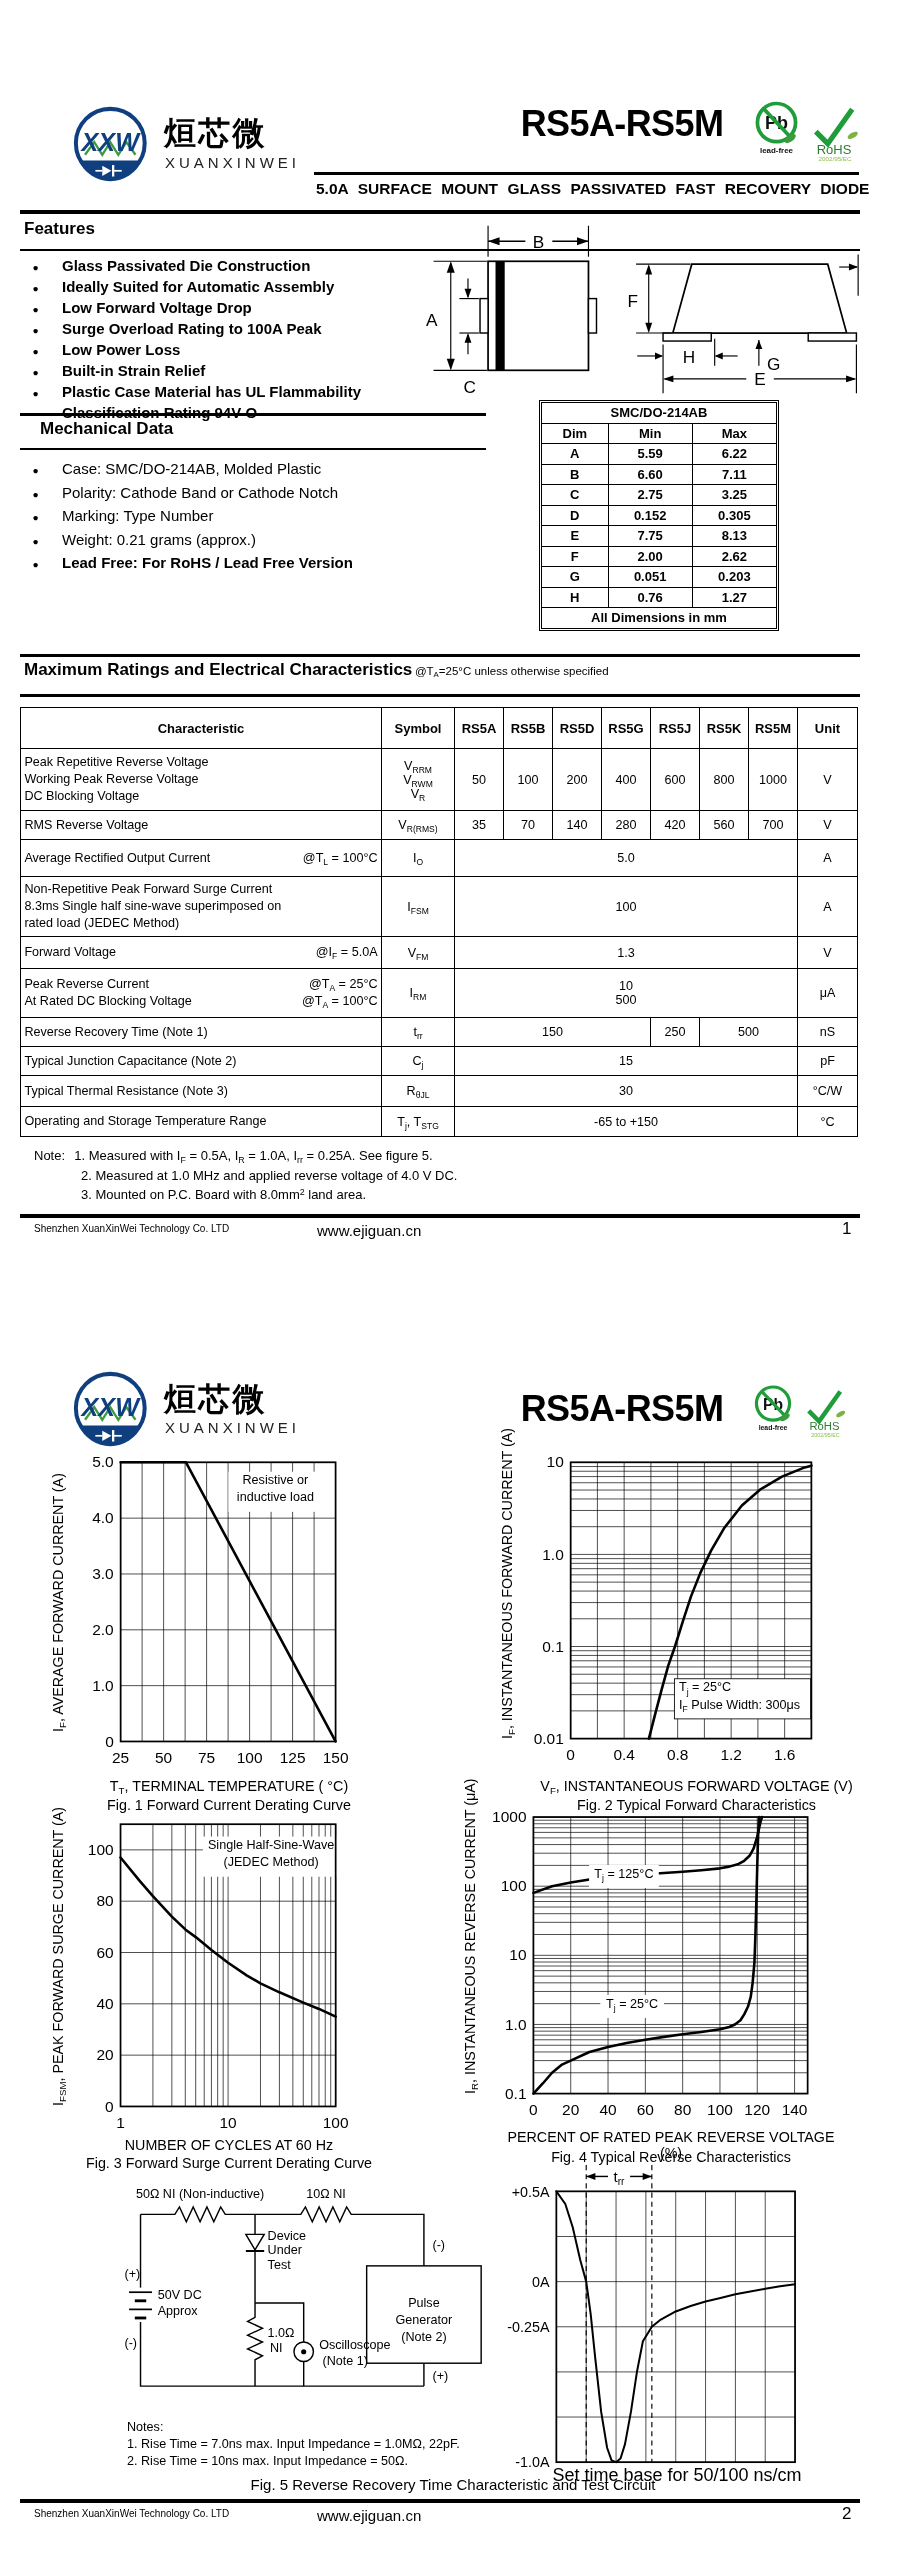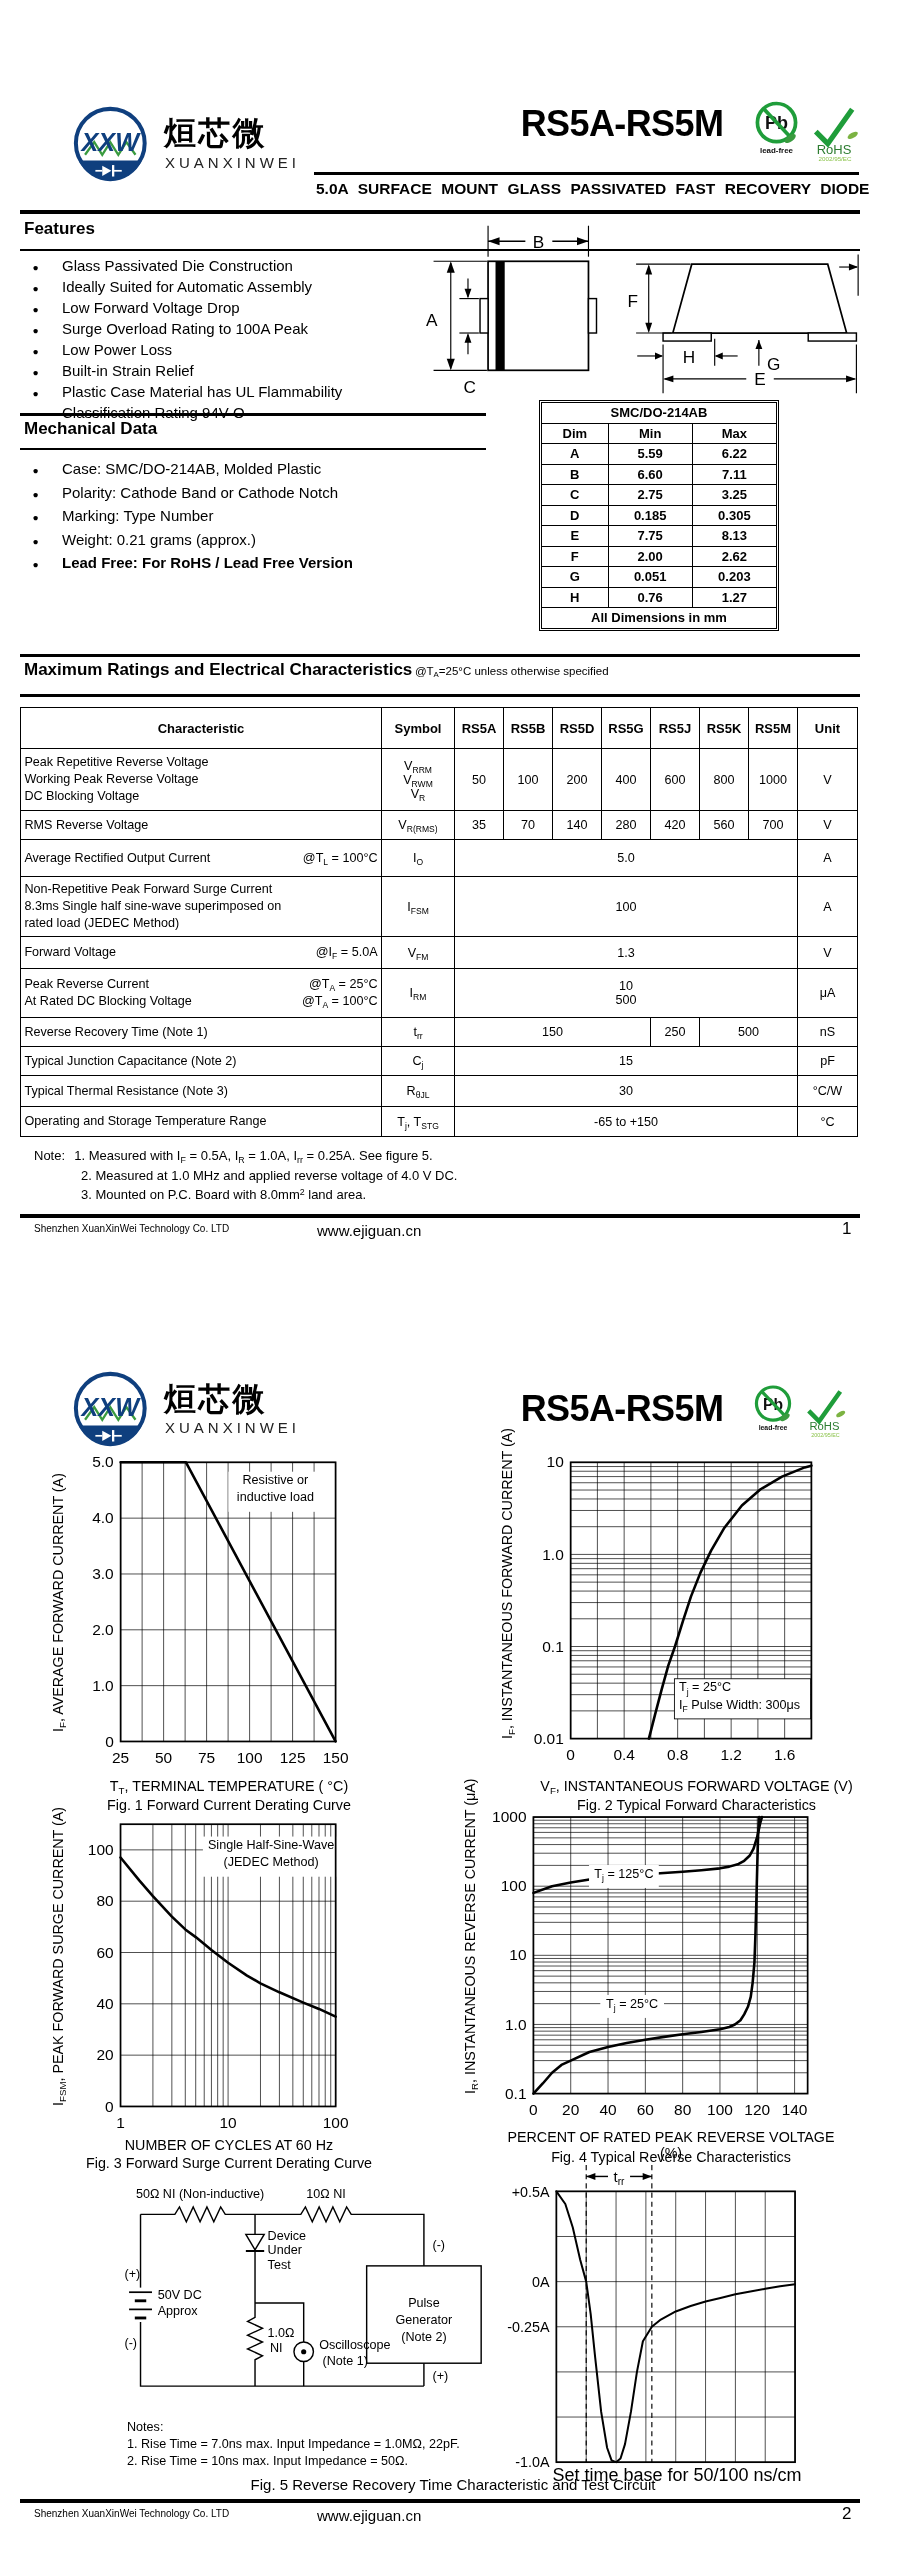--- a/index.html
+++ b/index.html
@@ -9,21 +9,21 @@
   sub{font-size:68%;vertical-align:-0.3em;line-height:0;}
   sup{font-size:68%;vertical-align:0.45em;line-height:0;}
   .doc-title{font-size:36px;font-weight:bold;letter-spacing:-0.6px;text-align:center;}
   .subtitle{font-size:15.5px;font-weight:bold;word-spacing:5.2px;white-space:nowrap;}
   .sec-head{font-size:17px;font-weight:bold;}
   .cn{font-size:32px;font-weight:600;letter-spacing:2.3px;}
   .en{font-size:15px;letter-spacing:4px;color:#222;}
   ul.bullets{list-style:none;margin:0;padding:0;}
   ul.bullets li{font-size:15px;position:relative;padding-left:33px;}
   ul.bullets li:before{content:"●";position:absolute;left:3.4px;font-size:10.3px;top:2.3px;}
-  ul.feat li{line-height:21px;max-width:344px;}
+  ul.feat li{line-height:21px;max-width:344px;font-weight:bold;}
   ul.mech li{line-height:23.5px;max-width:402px;}
   ul.mech li:last-child{font-weight:bold;}
   
   table.dims{border-collapse:collapse;border:1.7px double #000;outline:0.6px solid #000;outline-offset:1.1px;width:236px;font-size:13px;}
   table.dims td,table.dims th{border:1.1px solid #000;text-align:center;font-weight:bold;height:19.5px;padding:0 2.3px;}
   
   table.ratings{border-collapse:collapse;border:1.7px solid #000;width:756px;table-layout:fixed;font-size:12.6px;}
   table.ratings td,table.ratings th{border-style:solid;border-color:#000;border-width:1.7px 1.1px;padding:1.1px 3.4px;overflow:hidden;}
   table.ratings th{font-size:13px;font-weight:bold;text-align:center;}
   td.char{text-align:left;padding-left:6.9px;}
@@ -156,21 +156,21 @@
       <polygon points="622,207 616,223 628,223" fill="#000"></polygon>
       <text x="828" y="118" font-size="30">D</text>
       <text x="402" y="150" text-anchor="middle" font-size="30">F</text>
       <text x="624" y="285" text-anchor="middle" font-size="30">E</text>
       <text x="500" y="247" text-anchor="middle" font-size="30">H</text>
       <text x="648" y="260" text-anchor="middle" font-size="30">G</text>
     </svg>
   </div>
 
   <div class="rule" style="left:20px;top:413px;width:466px;height:2.9px;"></div>
-  <div class="abs sec-head" style="left:24px;top:419px;">Mechanical Data</div>
+  <div class="abs sec-head" style="left:40px;top:419px;">Mechanical Data</div>
   <div class="rule" style="left:20px;top:448px;width:466px;height:2.3px;"></div>
   <ul class="bullets mech abs" style="left:29px;top:457px;">
     <li><span>Case: SMC/DO-214AB, Molded Plastic</span></li>
     <li><span>Polarity: Cathode Band or Cathode Notch</span></li>
     <li><span>Marking: Type Number</span></li>
     <li><span>Weight: 0.21 grams (approx.)</span></li>
     <li><span>Lead Free: For RoHS / Lead Free Version</span></li>
   </ul>
 
   <div class="abs" style="left:541px;top:402px;">
@@ -194,21 +194,21 @@
             <td>6.60</td>
             <td>7.11</td>
           </tr>
       <tr>
             <td>C</td>
             <td>2.75</td>
             <td>3.25</td>
           </tr>
       <tr>
             <td>D</td>
-            <td>0.185</td>
+            <td>0.152</td>
             <td>0.305</td>
           </tr>
       <tr>
             <td>E</td>
             <td>7.75</td>
             <td>8.13</td>
           </tr>
       <tr>
             <td>F</td>
             <td>2.00</td>

